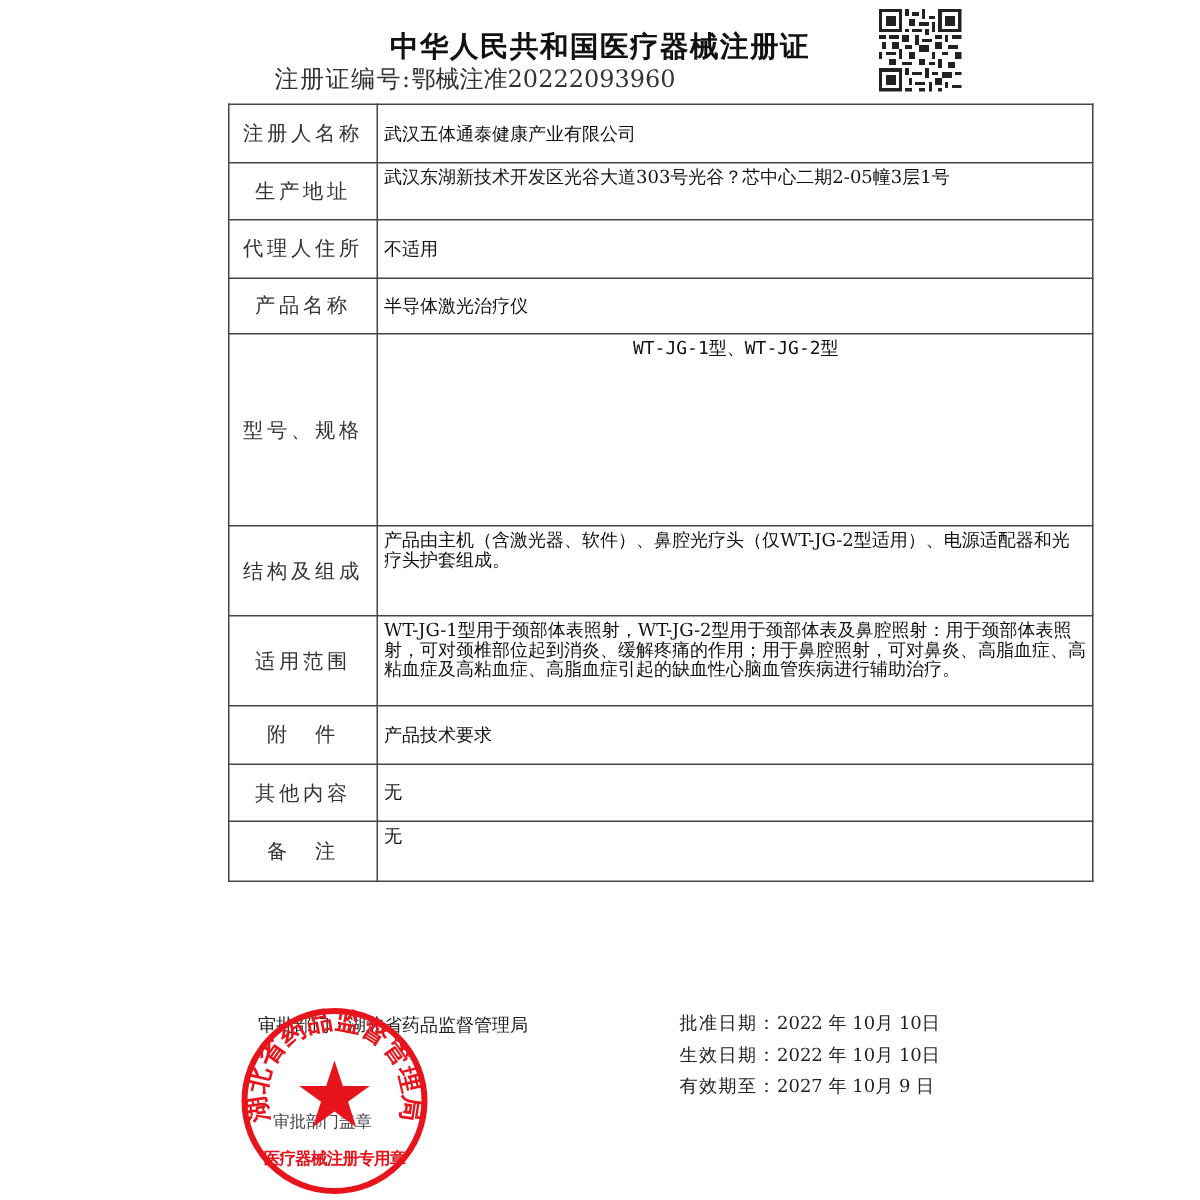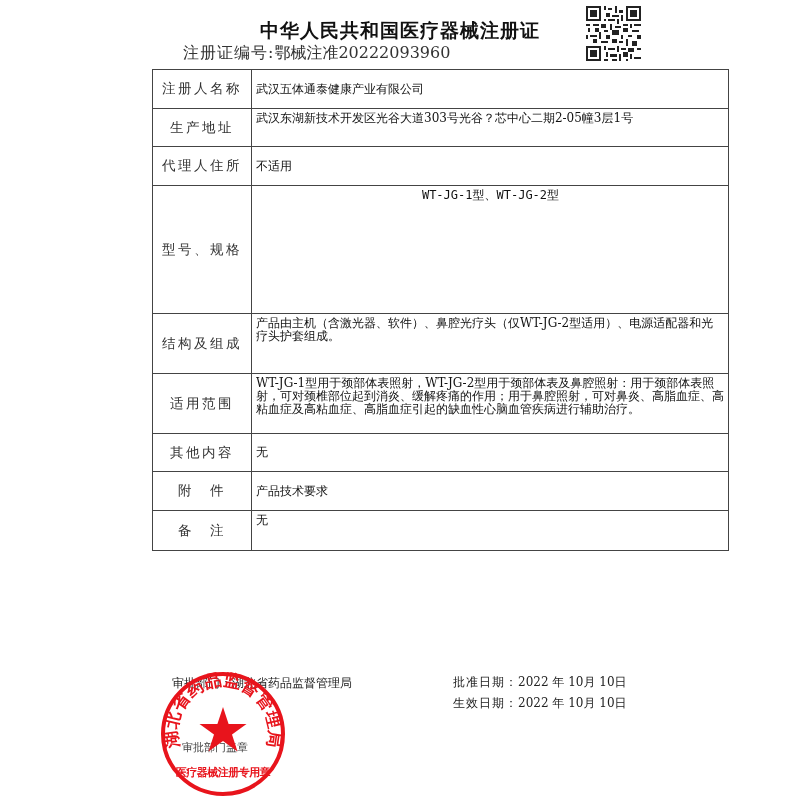--- a/index.html
+++ b/index.html
@@ -136,58 +136,65 @@
     <td class="value mid">武汉五体通泰健康产业有限公司</td>
   </tr>
   <tr style="height:38px">
     <td class="label">生产地址</td>
     <td class="value">武汉东湖新技术开发区光谷大道303号光谷？芯中心二期2-05幢3层1号</td>
   </tr>
   <tr style="height:39px">
     <td class="label">代理人住所</td>
     <td class="value mid">不适用</td>
   </tr>
+  <tr style="height:37px">
+    <td class="label">产品名称</td>
+    <td class="value mid">半导体激光治疗仪</td>
+  </tr>
   <tr style="height:128px">
     <td class="label">型号、规格</td>
     <td class="value mono">WT-JG-1型、WT-JG-2型</td>
   </tr>
   <tr style="height:60px">
     <td class="label">结构及组成</td>
     <td class="value">产品由主机（含激光器、软件）、鼻腔光疗头（仅WT-JG-2型适用）、电源适配器和光疗头护套组成。</td>
   </tr>
   <tr style="height:60px">
     <td class="label">适用范围</td>
     <td class="value">WT-JG-1型用于颈部体表照射，WT-JG-2型用于颈部体表及鼻腔照射：用于颈部体表照射，可对颈椎部位起到消炎、缓解疼痛的作用；用于鼻腔照射，可对鼻炎、高脂血症、高粘血症及高粘血症、高脂血症引起的缺血性心脑血管疾病进行辅助治疗。</td>
   </tr>
+  <tr style="height:39px">
+    <td class="label">附　件</td>
+    <td class="value mid">产品技术要求</td>
+  </tr>
   <tr style="height:38px">
     <td class="label">其他内容</td>
     <td class="value mid">无</td>
-  </tr>
-  <tr style="height:39px">
-    <td class="label">附　件</td>
-    <td class="value mid">产品技术要求</td>
   </tr>
   <tr style="height:40px">
     <td class="label">备　注</td>
     <td class="value">无</td>
   </tr>
 </tbody>
   </table>
 
 <div class="footer-left">
   <span>审批部门：</span><span>湖北省药品监督管理局</span>
 </div>
 <div class="footer-left2">审批部门盖章</div>
 
 <div class="dates">
   <div class="row">
     <span class="lbl">批准日期：</span><span>2022 年 10月 10日</span>
   </div>
   <div class="row">
     <span class="lbl">生效日期：</span><span>2022 年 10月 10日</span>
+  </div>
+  <div class="row">
+    <span class="lbl">有效期至：</span><span>2027 年 10月  9 日</span>
   </div>
 </div>
 
 <div class="seal">
   <svg viewBox="0 0 130 128">
     <defs>
       <path id="sealArc" d="M 22 78 A 46 46 0 1 1 108 78"></path>
     </defs>
     <circle cx="65" cy="64" r="60" fill="none" stroke="#e8141c" stroke-width="4"></circle>
     <text font-family="DejaVu Sans, sans-serif" font-weight="bold" font-size="17" fill="#e8141c" letter-spacing="0.5">

